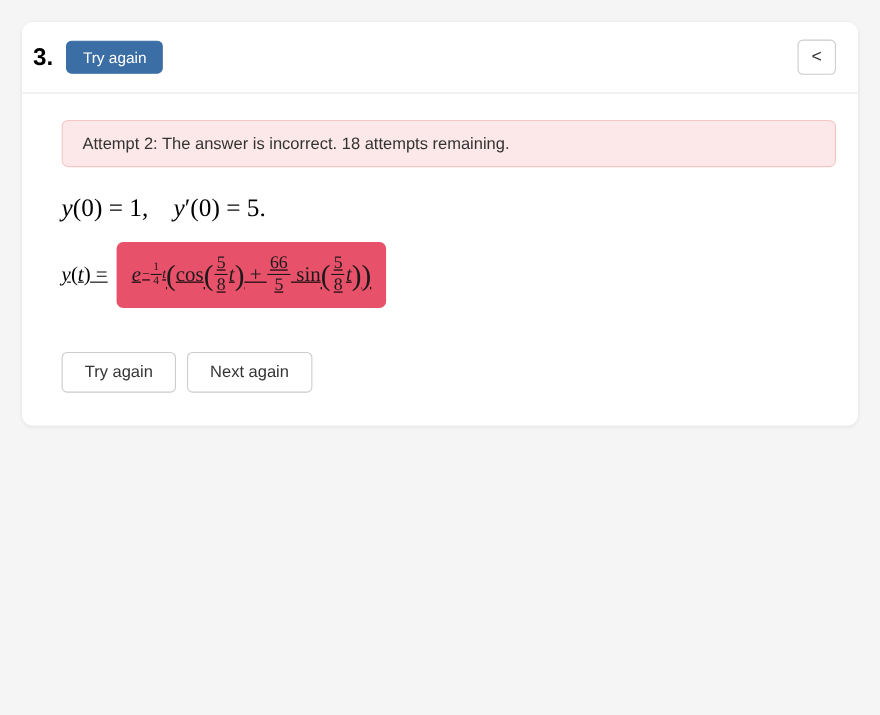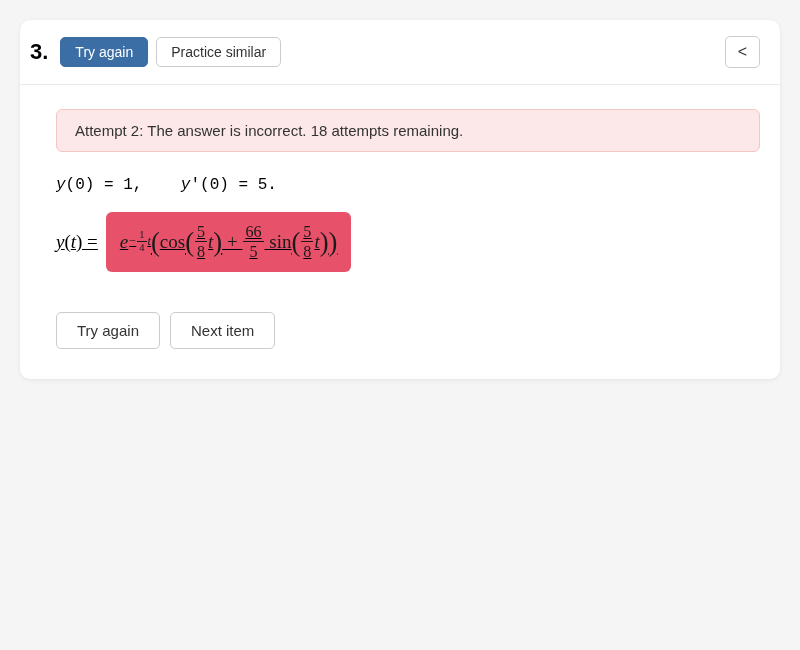--- a/index.html
+++ b/index.html
@@ -73,23 +73,22 @@
       font-family: Georgia, serif;
       margin-bottom: 16px;
       line-height: 1.6;
     }
     .equation-block {
       text-align: center;
       font-size: 20px;
       margin: 10px 0 18px 0;
     }
     .initial-conditions {
-      font-size: 16px;
+      font-size: 23px;
       margin-bottom: 18px;
-      font-family: Liberation Mono, monospace;
     }
     .answer-row {
       display: flex;
       align-items: center;
       font-size: 19px;
       margin-bottom: 24px;
       flex-wrap: nowrap;
       text-decoration: underline;
     }
     .answer-label {
@@ -152,21 +151,20 @@
     .italic { font-style: italic; }
   </style>
 </head>
 <body>
 
 <div class="outer-container">
 
   <div class="toolbar">
     <span class="problem-number">3.</span>
     <button class="btn btn-primary">Try again</button>
-    <button class="btn">Practice similar</button>
     <button class="btn btn-nav">&lt;</button>
   </div>
 
   <div class="content">
 
     <div class="attempt-banner">
       <span>Attempt 2: The answer is incorrect. 18 attempts remaining.</span>
     </div>
 
 
@@ -214,15 +212,15 @@
         <span class="italic">t</span>
         <span class="paren-large">)</span>
 
         <span class="paren-large">)</span>
       </span>
     </div>
   </div>
 
   <div class="bottom-buttons">
     <button class="btn-bottom">Try again</button>
-    <button class="btn-bottom">Next item</button>
+    <button class="btn-bottom">Next again</button>
   </div>
 </div>
 
 </body></html>

